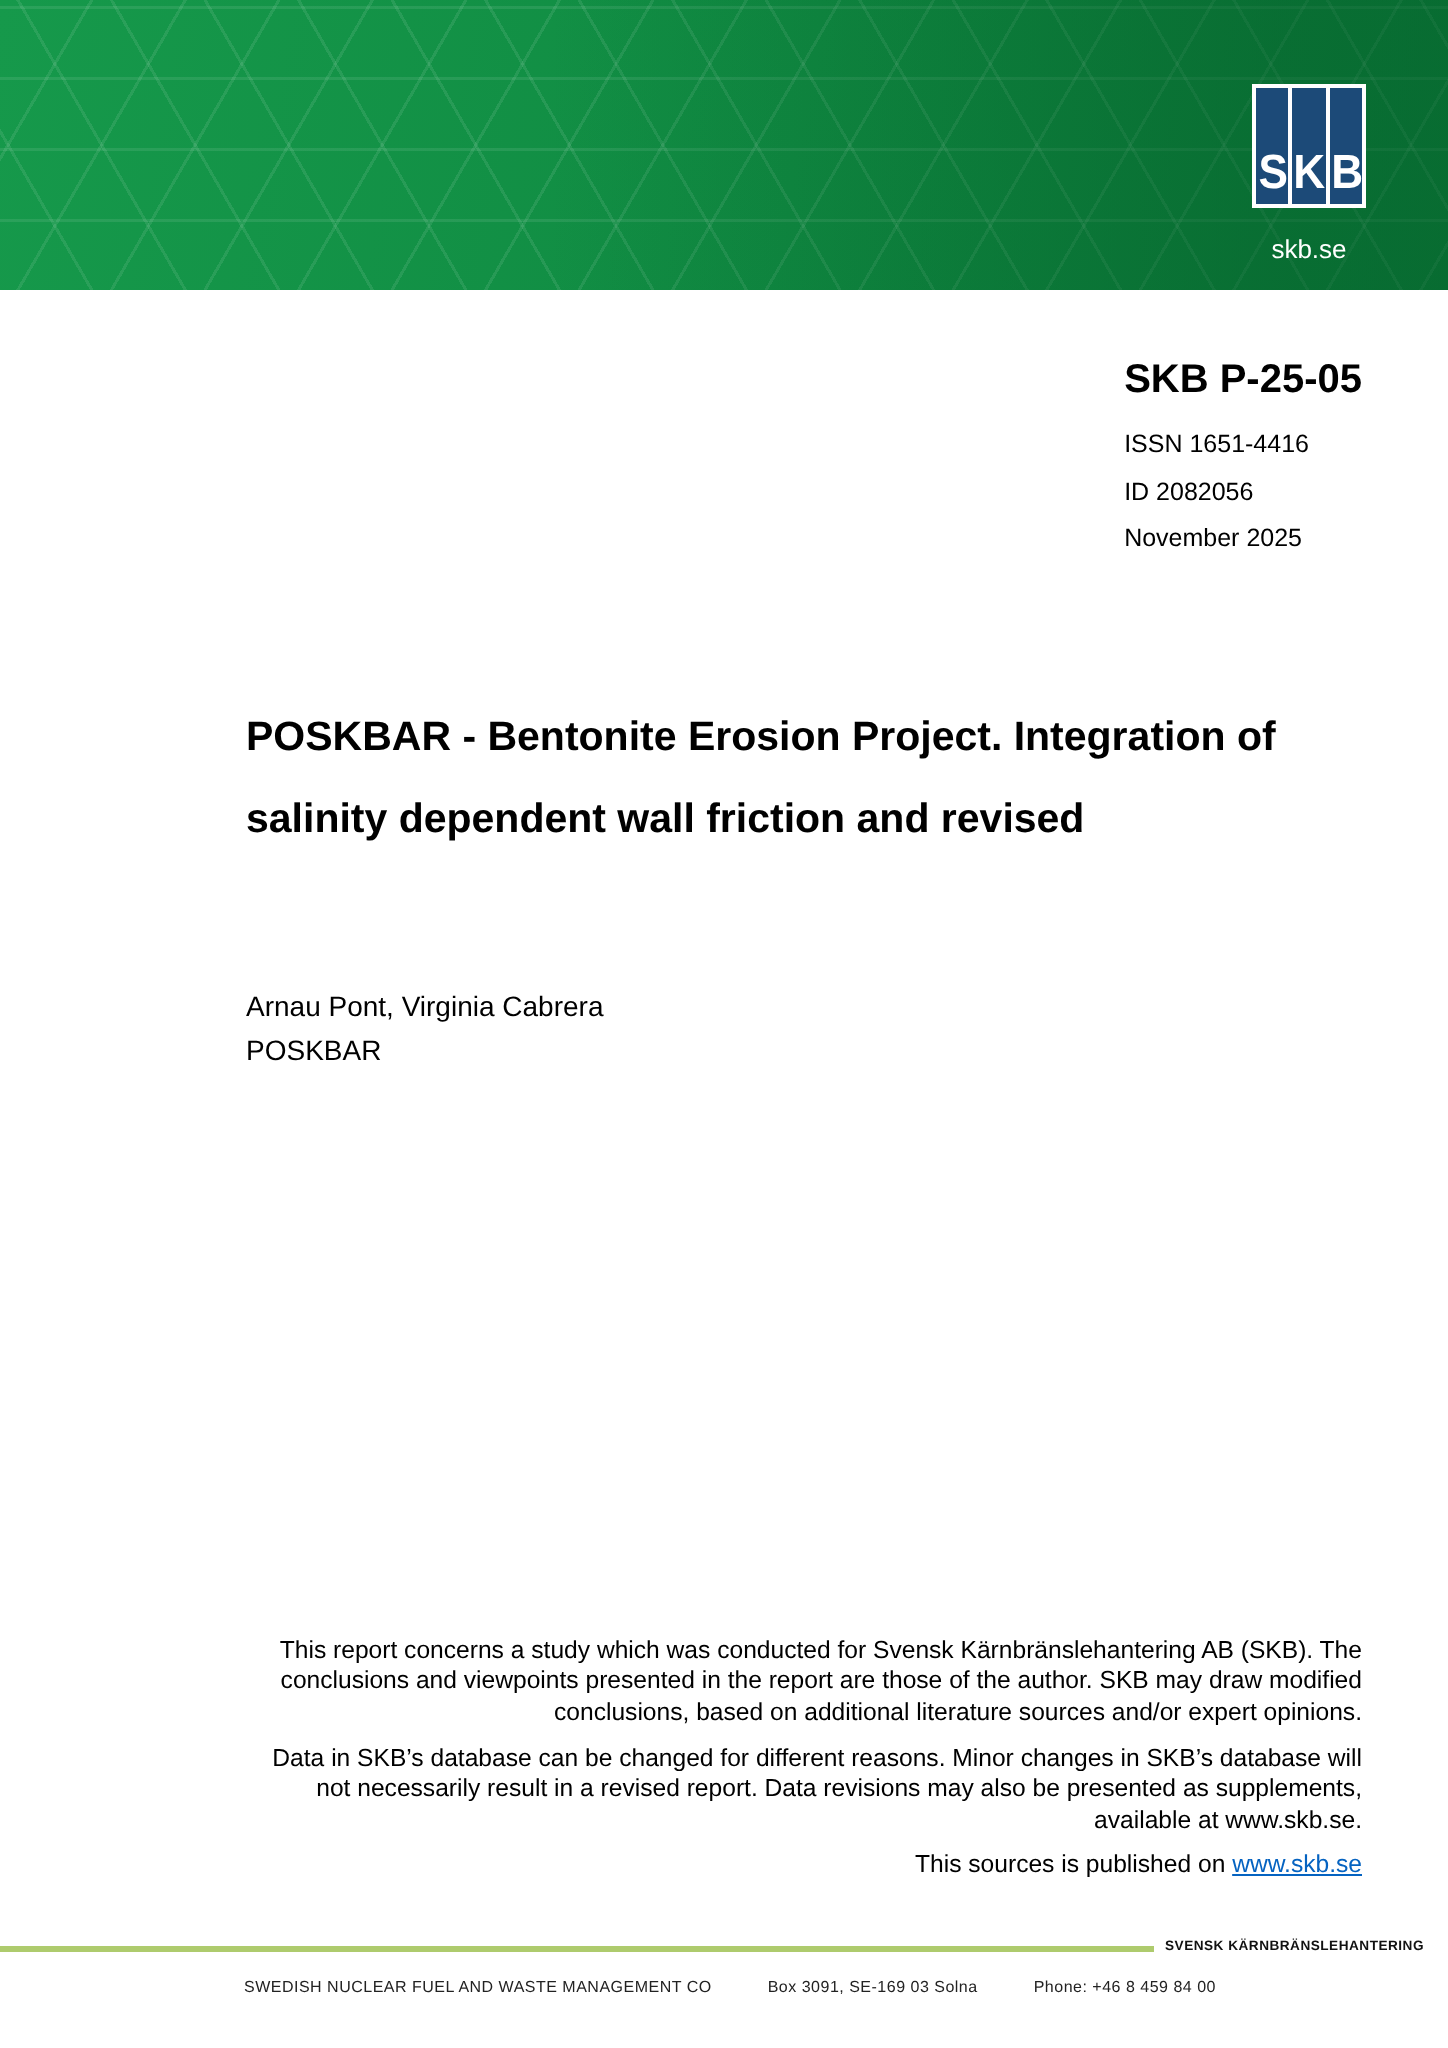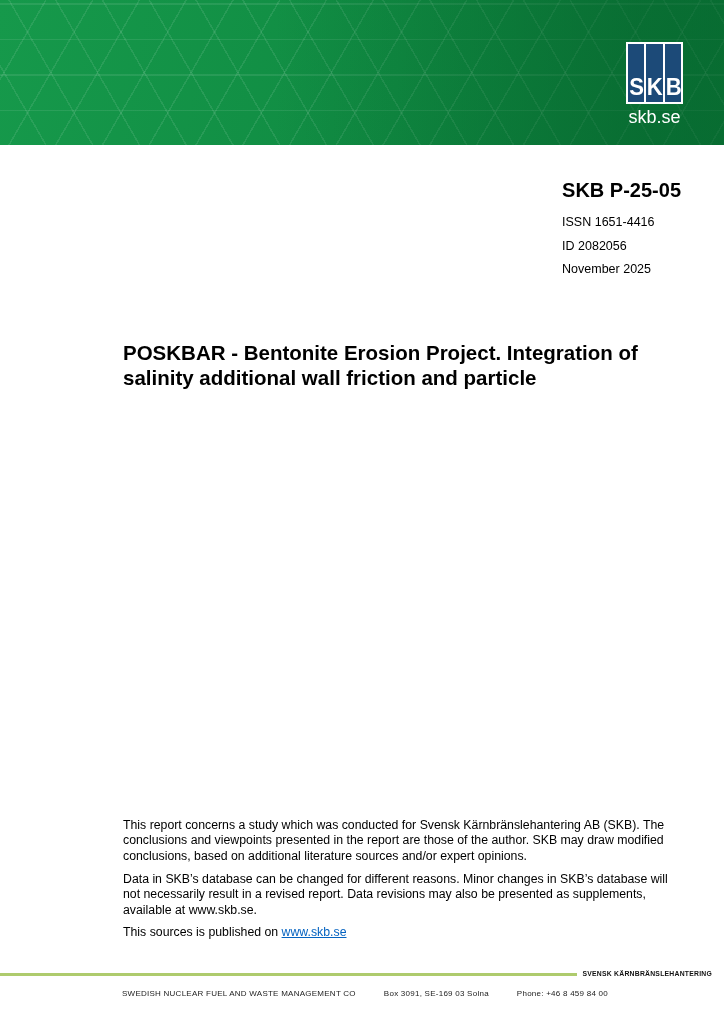--- a/index.html
+++ b/index.html
@@ -13,37 +13,37 @@
       repeating-linear-gradient(0deg,   transparent 0 34px, rgba(255,255,255,0.09) 34px 35.5px),
       repeating-linear-gradient(60deg,  transparent 0 39px, rgba(255,255,255,0.09) 39px 40.5px),
       repeating-linear-gradient(120deg, transparent 0 39px, rgba(255,255,255,0.09) 39px 40.5px),
       linear-gradient(100deg,#18a050 0%, #11904607 0%, #16994b 0%, #108b42 55%, #0a7c38 100%);
   }
   .logo-wrap{position:absolute;top:42px;right:41px;width:57px;text-align:center;}
   .logo-box{position:relative;width:53px;height:58px;background:#ffffff;padding:2px;display:flex;gap:2px;}
   .logo-box .bar{flex:1;background:#1c4a78;}
   .logo-letters{position:absolute;left:2px;right:2px;bottom:4px;display:flex;gap:2px;}
   .logo-letters span{flex:1;text-align:center;color:#ffffff;font-weight:bold;font-size:24px;line-height:26px;transform:scaleX(0.92);letter-spacing:-1px;}
-  .logo-site{margin-top:3px;color:#ffffff;font-size:18px;}
+  .logo-site{margin-top:13px;color:#ffffff;font-size:13px;}
 
   
   .meta{position:absolute;top:178px;right:43px;text-align:left;}
   .report-number{font-size:20px;font-weight:bold;line-height:24px;margin-bottom:9px;}
   .meta-line{font-size:12.5px;line-height:23.5px;}
 
   
   .title{position:absolute;top:340px;left:123px;margin:0;font-size:20.5px;font-weight:bold;line-height:25px;}
-  .title span{display:block;white-space:nowrap;}
+  .title span{display:block;white-space:nowrap;margin-top:16px;}
 
   
   .authors{position:absolute;top:492px;left:123px;font-size:14px;line-height:22px;}
 
   
   .disclaimer{position:absolute;top:818px;left:123px;width:558px;font-size:12.3px;line-height:15.4px;}
-  .disclaimer p{margin:0 0 7.5px 0;}
+  .disclaimer p{margin:0 0 7.5px 0;text-align:right;}
   .disclaimer a{color:#0563c1;}
 
   
   .rule-row{position:absolute;top:969px;left:0;width:724px;height:10px;}
   .rule{position:absolute;left:0;top:4px;width:577px;height:2.5px;background:#aecb6d;}
   .company-caps{position:absolute;right:12px;top:0;font-size:6.8px;font-weight:bold;letter-spacing:0.25px;line-height:10px;color:#111;}
 
   
   .address{position:absolute;top:989px;left:122px;font-size:8px;letter-spacing:0.25px;color:#222;white-space:nowrap;}
   .address .gap{margin-left:28px;}
@@ -71,24 +71,26 @@
 
   <section class="meta">
     <div class="report-number">SKB P-25-05</div>
     <div class="meta-line">ISSN 1651-4416</div>
     <div class="meta-line">ID 2082056</div>
     <div class="meta-line">November 2025</div>
   </section>
 
   <h1 class="title">
     <span>POSKBAR - Bentonite Erosion Project. Integration of</span>
-    <span>salinity additional wall friction and particle</span>
+    <span>salinity dependent wall friction and revised</span>
   </h1>
 
   <section class="authors">
+    <div>Arnau Pont, Virginia Cabrera</div>
+    <div>POSKBAR</div>
   </section>
 
   <section class="disclaimer">
     <p>This report concerns a study which was conducted for Svensk Kärnbränslehantering AB (SKB). The conclusions and viewpoints presented in the report are those of the author. SKB may draw modified conclusions, based on additional literature sources and/or expert opinions.</p>
     <p>Data in SKB’s database can be changed for different reasons. Minor changes in SKB’s database will not necessarily result in a revised report. Data revisions may also be presented as supplements, available at www.skb.se.</p>
     <p><span>This sources is published on </span><a href="#">www.skb.se</a></p>
   </section>
 
   <div class="rule-row">
     <span class="rule"></span>

